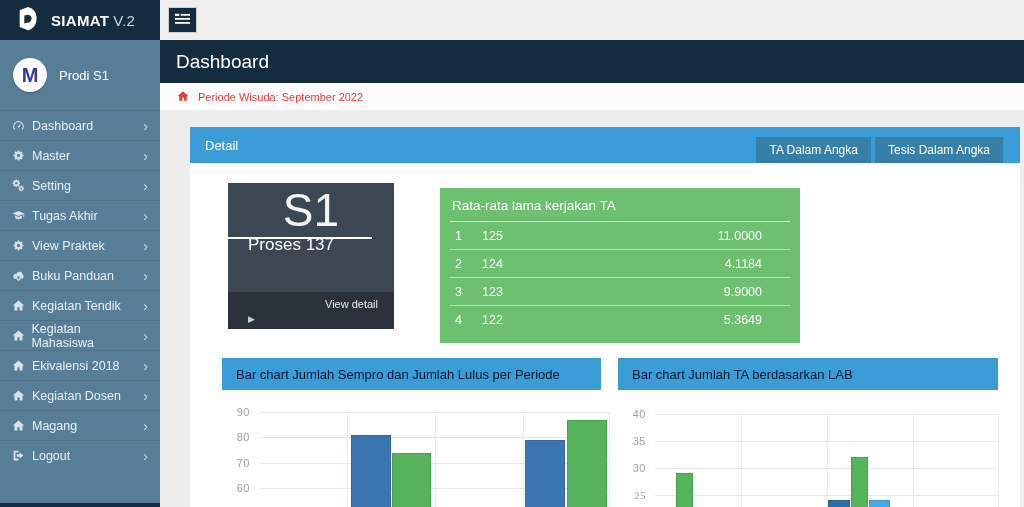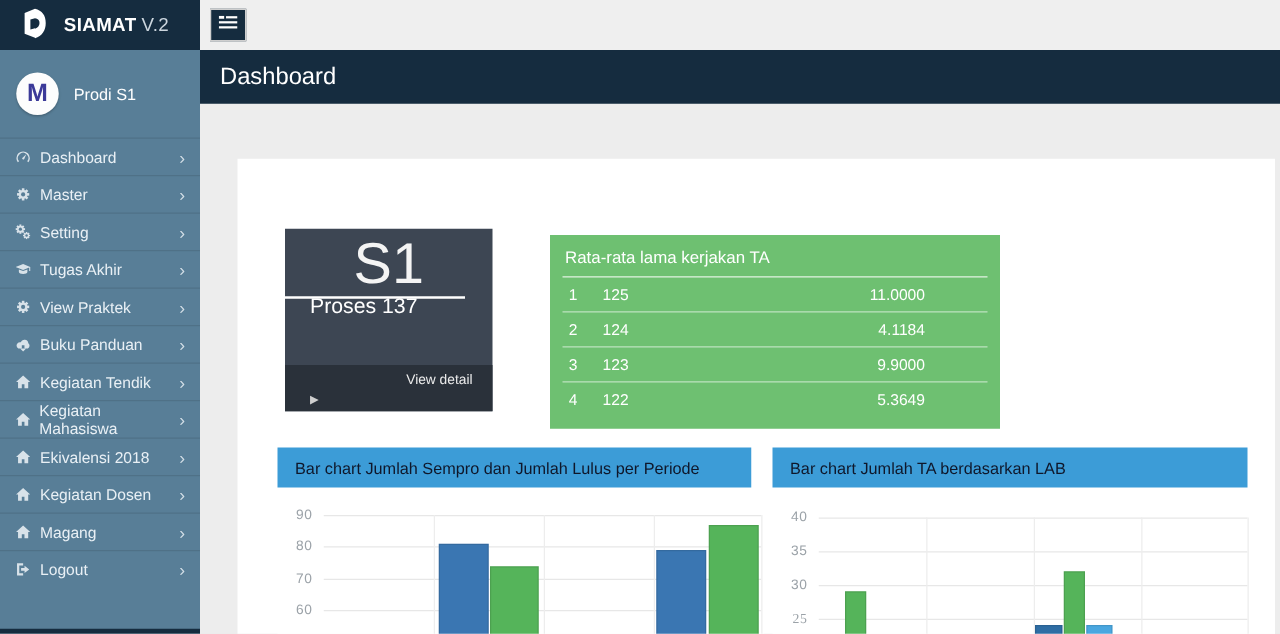--- a/index.html
+++ b/index.html
@@ -57,21 +57,21 @@
   .s1-caret { position:absolute; left:20px; bottom:5px; color:#cfcfcf; font-size:9px; }
 
   
   .stats-panel { position:absolute; left:250px; top:61px; width:360px; height:155px; background:#6ec071;
                  color:#fff; padding:8px 10px 0 10px; }
   .stats-title { font-size:13.5px; padding:2px 0 8px 2px; border-bottom:1px solid rgba(255,255,255,.8); }
   .stat-row { height:28px; display:flex; align-items:center; font-size:12.5px; border-bottom:1px solid rgba(255,255,255,.55); }
   .stat-row:last-child { border-bottom:none; }
   .stat-no { width:16px; margin-left:5px; }
   .stat-id { margin-left:11px; }
-  .stat-val { margin-left:auto; margin-right:50px; }
+  .stat-val { margin-left:auto; margin-right:28px; }
 
   
   .chart-panel { position:absolute; top:231px; height:200px; background:#fff; }
   .chart-panel.left { left:32px; width:389px; }
   .chart-panel.right { left:428px; width:402px; }
   .chart-header { height:32px; background:#3c9cd7; display:flex; align-items:center; padding-left:14px; }
   .chart-header.narrow { width:380px; }
   .chart-title { color:#0f172a; font-size:13px; }
   .chart-body { position:relative; height:168px; }
   .hgrid { position:absolute; height:1px; background:#e7e7e7; }
@@ -243,23 +243,36 @@
           <span>Logout</span>
           <span class="chev">›</span>
         </div>
       </div>
     <div class="sidebar-foot"></div>
   </div>
 
   <div class="page-header">
     <span class="page-title">Dashboard</span>
   </div>
+  <div class="breadcrumb">
+    <span><svg width="12" height="12" viewBox="0 0 16 16" fill="#e63c3c" xmlns="http://www.w3.org/2000/svg">
+          <path d="M8 1.8 1 8h2v6.2h3.7v-3.9h2.6v3.9H13V8h2z"></path>
+        </svg></span>
+    <span class="crumb">Periode Wisuda: September 2022</span>
+  </div>
 
   <div class="content">
     <div class="detail-panel">
+      <div class="detail-header">
+        <span class="detail-title">Detail</span>
+        <div class="detail-buttons" id="detail-buttons">
+            <button class="btn">TA Dalam Angka</button>
+            <button class="btn">Tesis Dalam Angka</button>
+          </div>
+      </div>
 
       <div class="s1-tile">
         <div class="s1-big">S1</div>
         <div class="s1-rule"></div>
         <div class="s1-proses">Proses 137</div>
         <div class="s1-foot">
           <span class="s1-view">View detail</span>
           <span class="s1-caret">▶</span>
         </div>
       </div>

